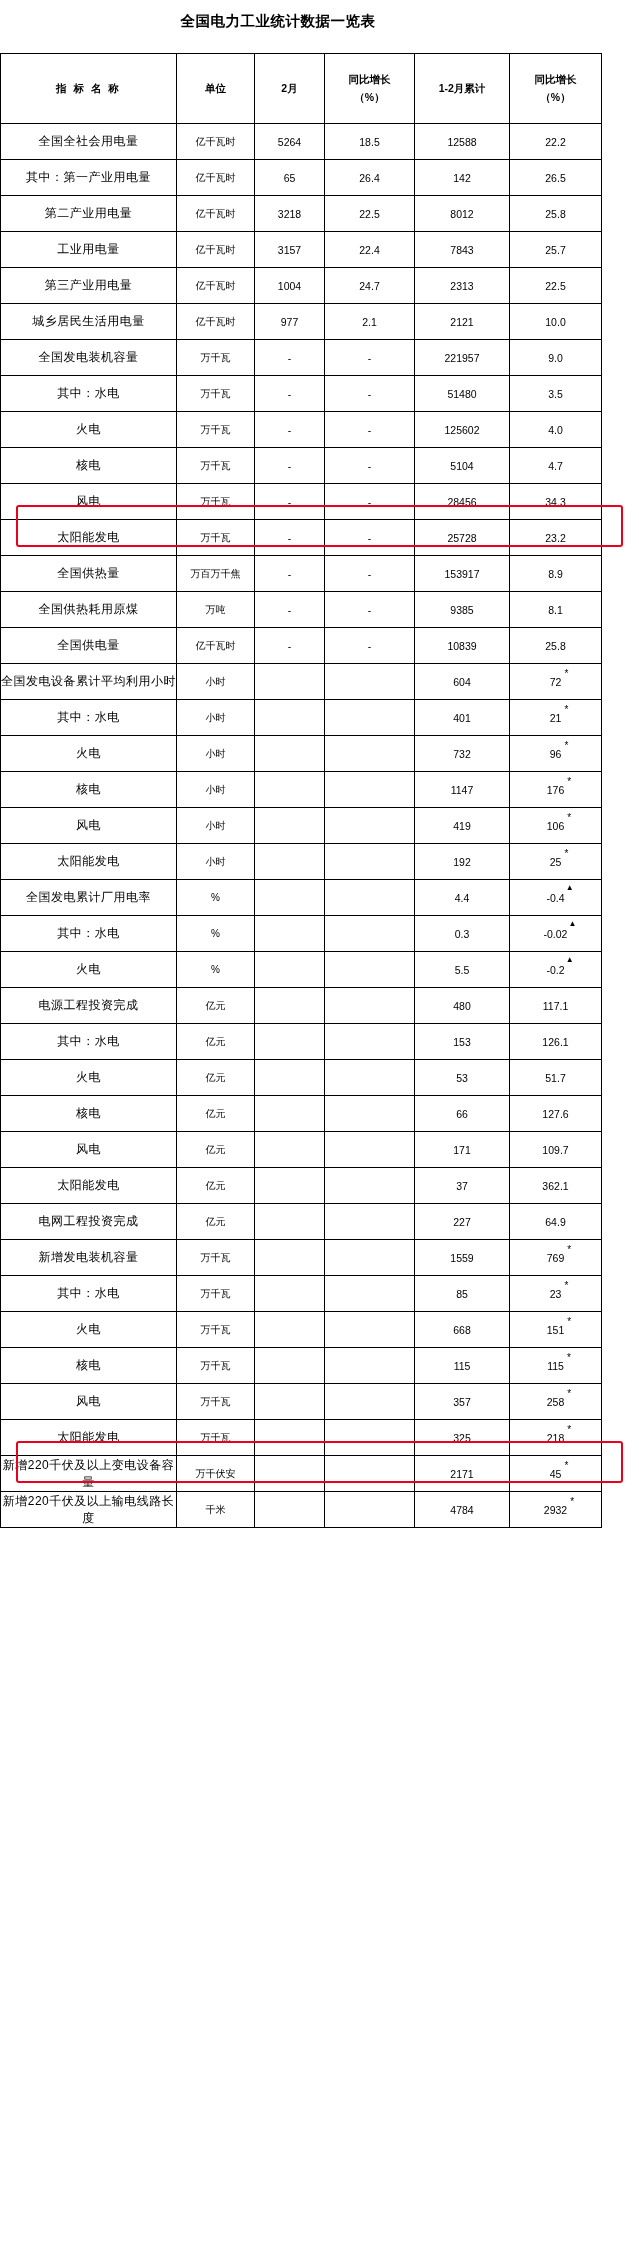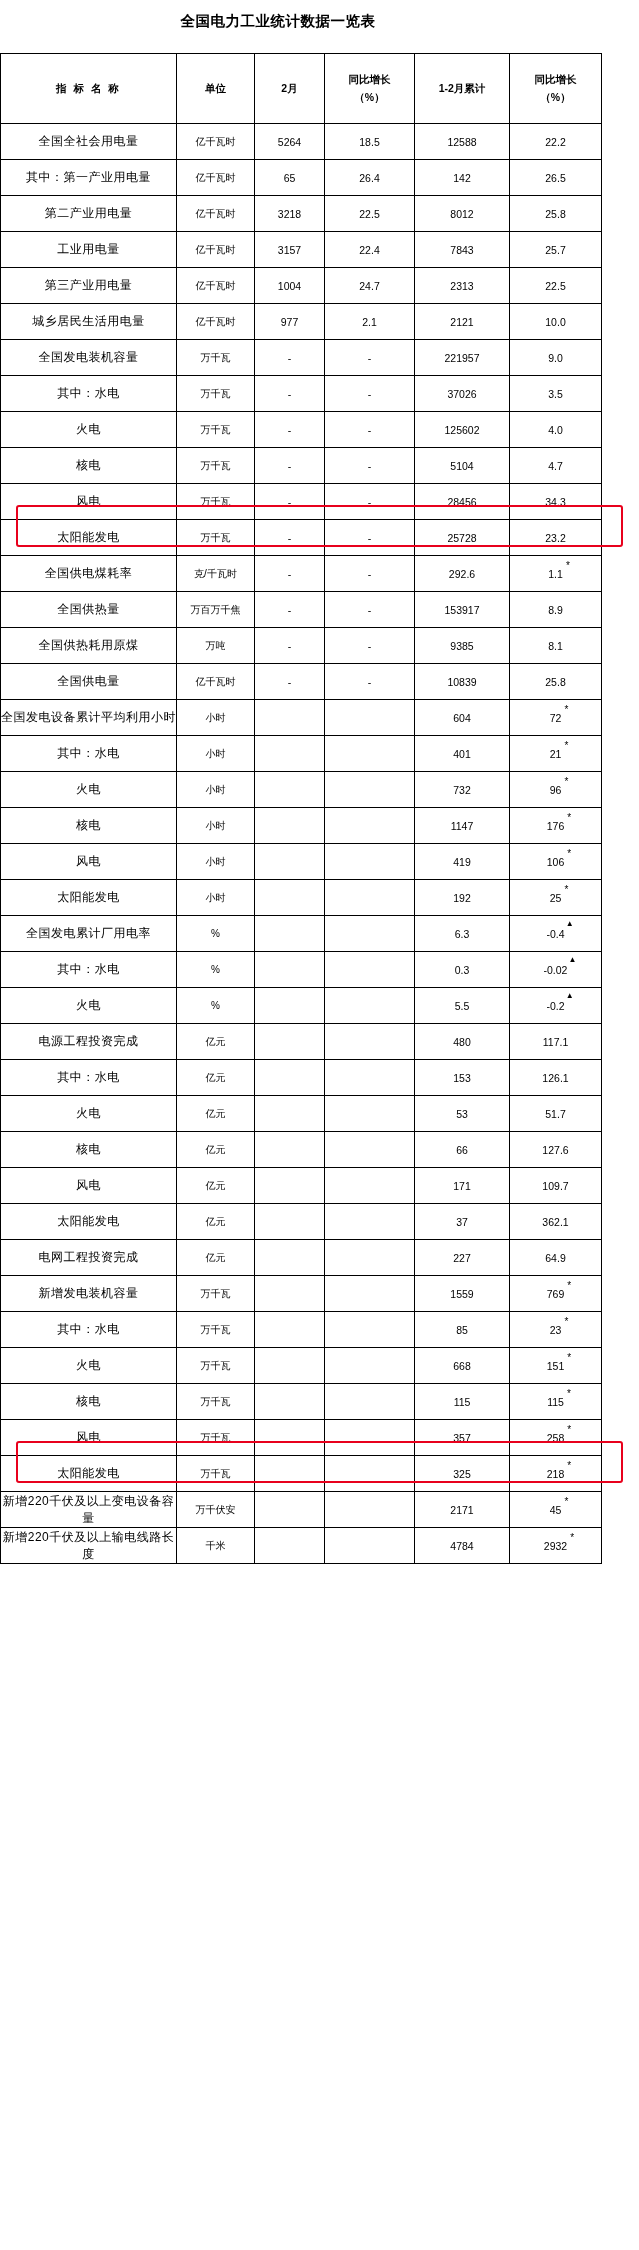--- a/index.html
+++ b/index.html
@@ -186,21 +186,21 @@
           <td class="num">-</td>
           <td class="num">-</td>
           <td class="num">221957</td>
           <td class="num">9.0</td>
         </tr>
         <tr>
           <td class="name">其中：水电</td>
           <td class="unit">万千瓦</td>
           <td class="num">-</td>
           <td class="num">-</td>
-          <td class="num">37026</td>
+          <td class="num">51480</td>
           <td class="num">3.5</td>
         </tr>
         <tr>
           <td class="name">火电</td>
           <td class="unit">万千瓦</td>
           <td class="num">-</td>
           <td class="num">-</td>
           <td class="num">125602</td>
           <td class="num">4.0</td>
         </tr>
@@ -222,28 +222,20 @@
         </tr>
         <tr>
           <td class="name">太阳能发电</td>
           <td class="unit">万千瓦</td>
           <td class="num">-</td>
           <td class="num">-</td>
           <td class="num">25728</td>
           <td class="num">23.2</td>
         </tr>
         <tr>
-          <td class="name">全国供电煤耗率</td>
-          <td class="unit">克/千瓦时</td>
-          <td class="num">-</td>
-          <td class="num">-</td>
-          <td class="num">292.6</td>
-          <td class="num"><span class="sup">1.1<span class="mark">*</span></span></td>
-        </tr>
-        <tr>
           <td class="name">全国供热量</td>
           <td class="unit">万百万千焦</td>
           <td class="num">-</td>
           <td class="num">-</td>
           <td class="num">153917</td>
           <td class="num">8.9</td>
         </tr>
         <tr>
           <td class="name">全国供热耗用原煤</td>
           <td class="unit">万吨</td>
@@ -306,21 +298,21 @@
           <td class="num"></td>
           <td class="num"></td>
           <td class="num">192</td>
           <td class="num"><span class="sup">25<span class="mark">*</span></span></td>
         </tr>
         <tr>
           <td class="name">全国发电累计厂用电率</td>
           <td class="unit">%</td>
           <td class="num"></td>
           <td class="num"></td>
-          <td class="num">6.3</td>
+          <td class="num">4.4</td>
           <td class="num"><span class="sup">-0.4<span class="mark tri">▲</span></span></td>
         </tr>
         <tr>
           <td class="name">其中：水电</td>
           <td class="unit">%</td>
           <td class="num"></td>
           <td class="num"></td>
           <td class="num">0.3</td>
           <td class="num"><span class="sup">-0.02<span class="mark tri">▲</span></span></td>
         </tr>

